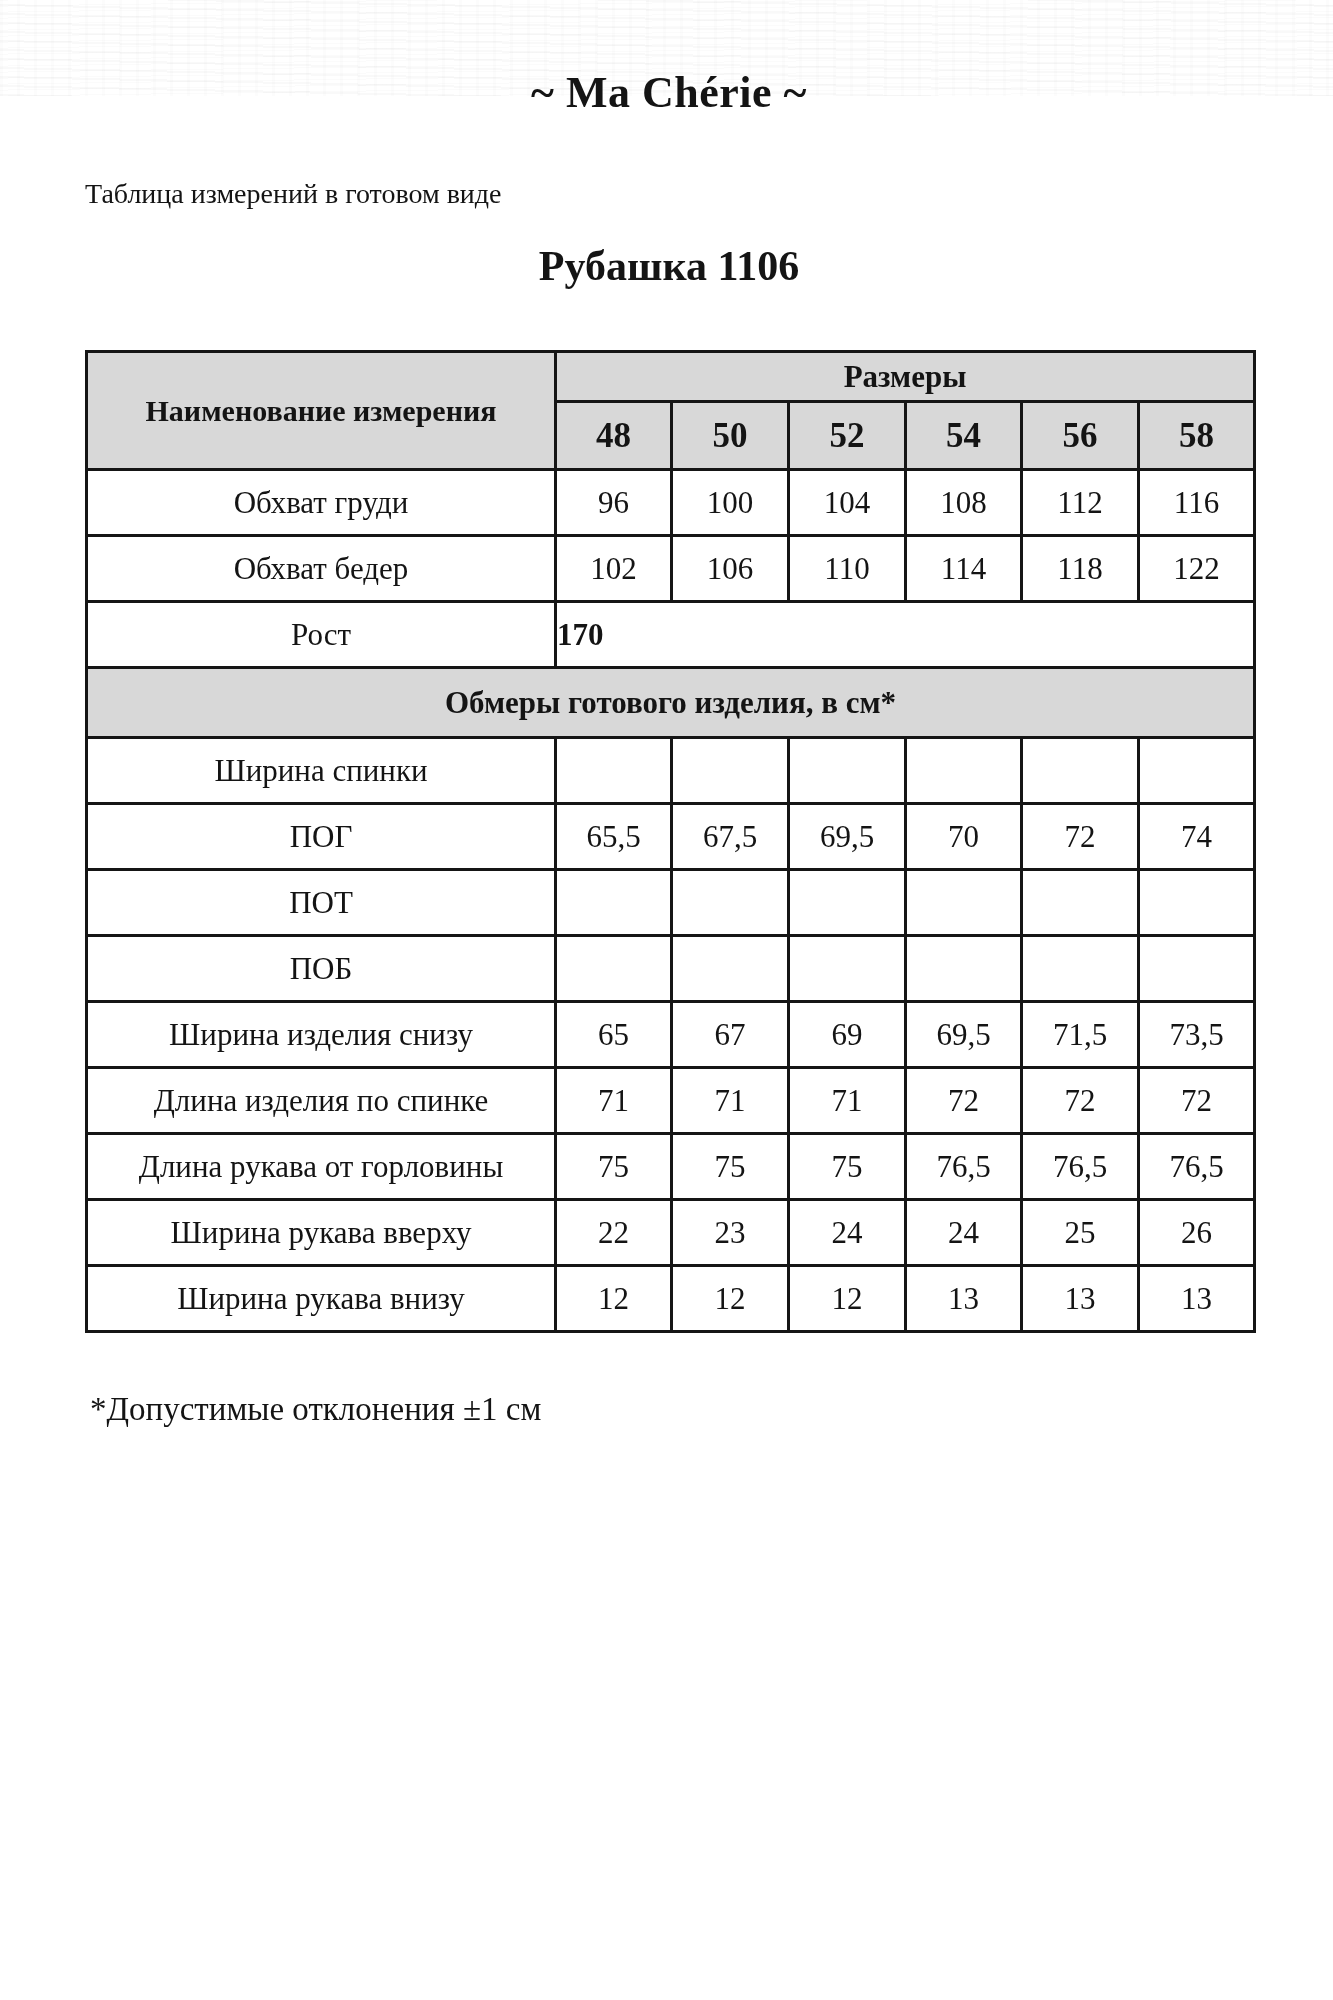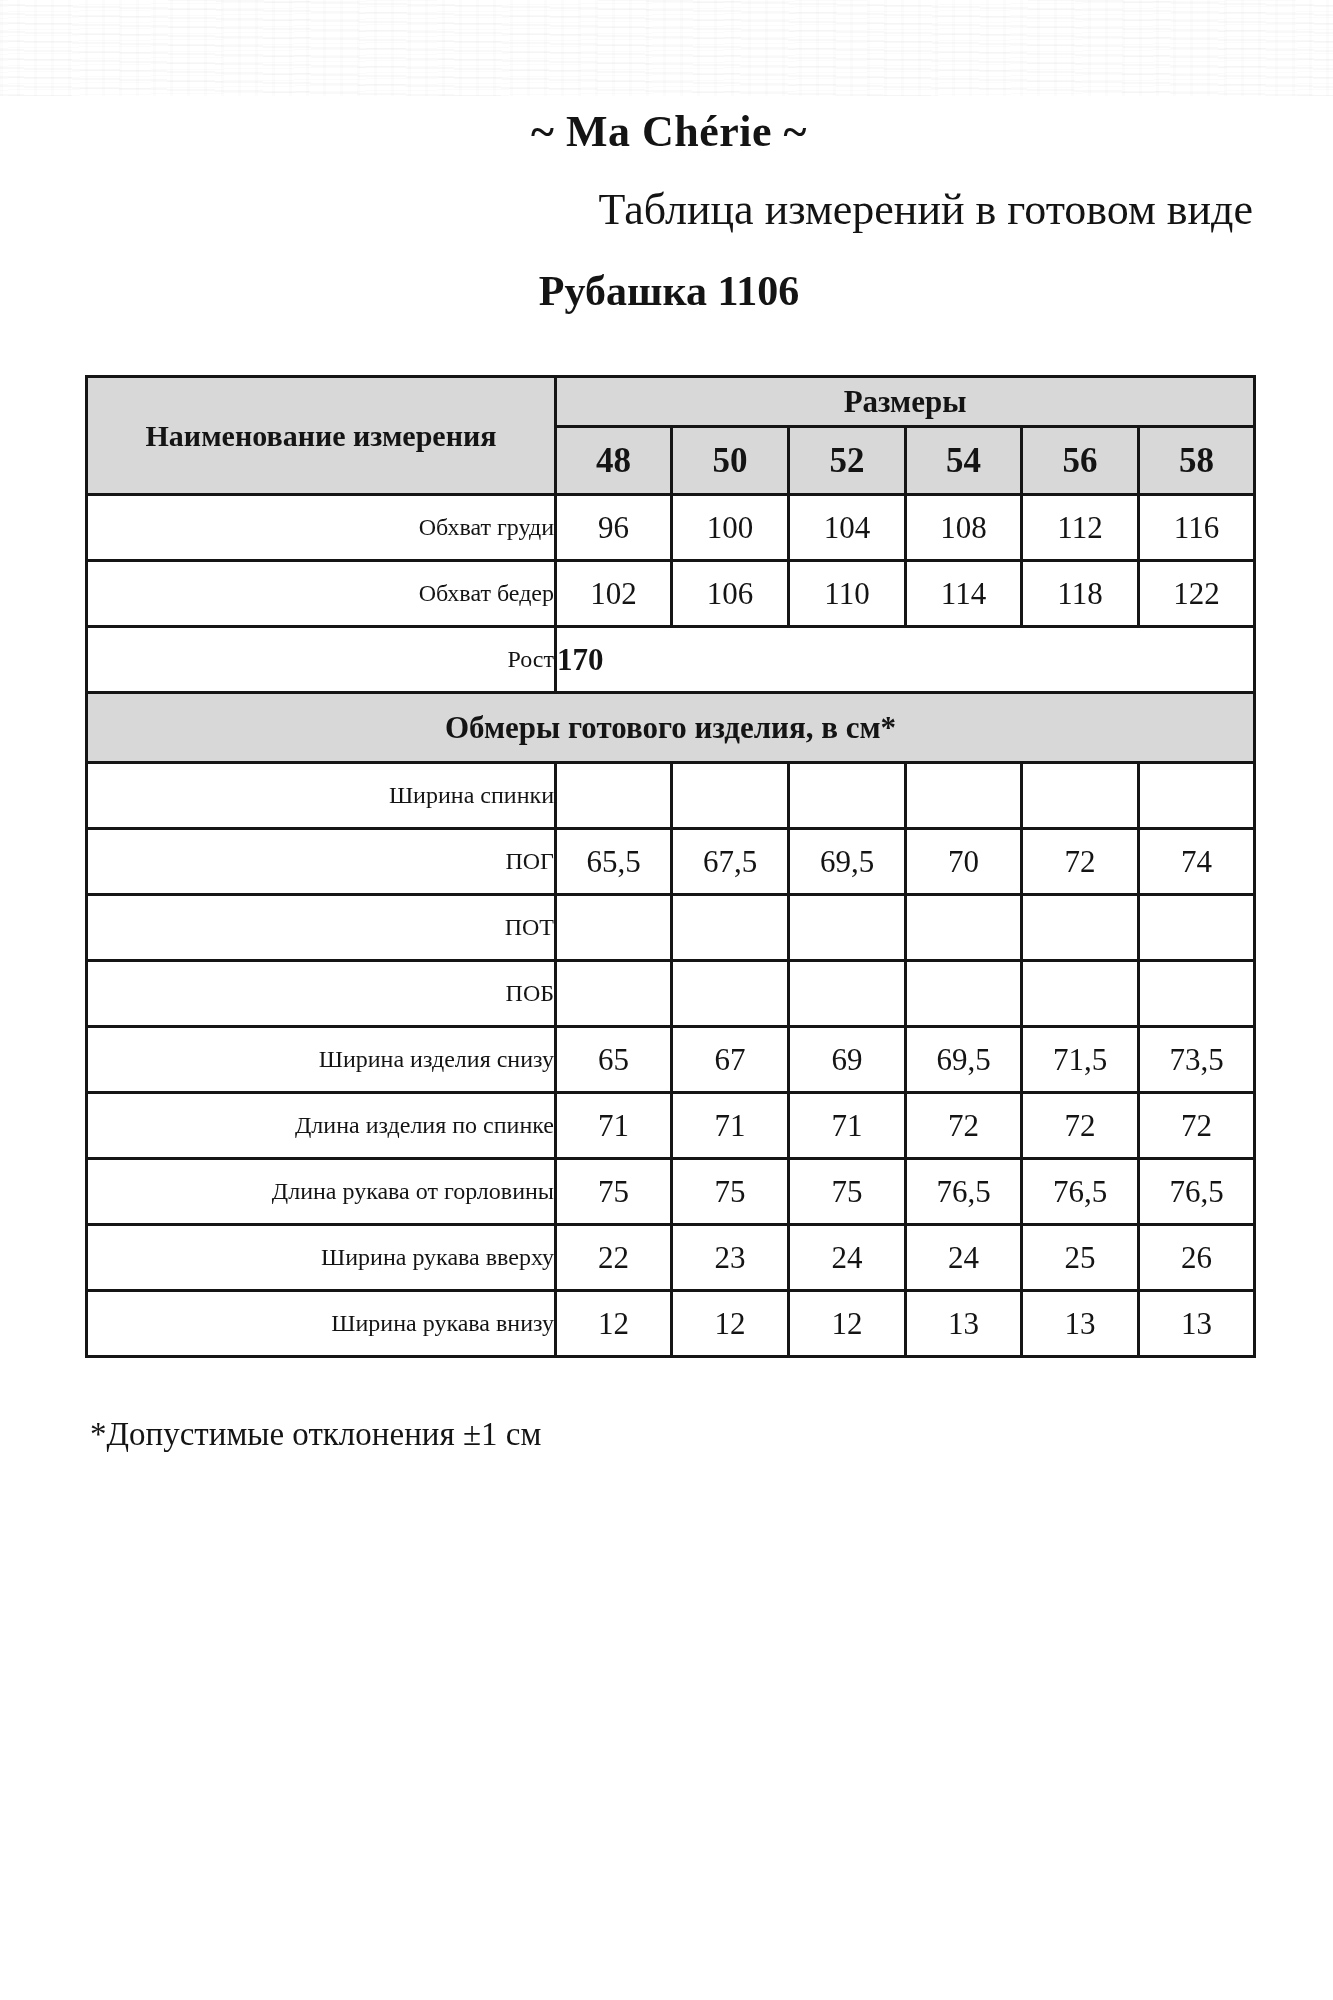--- a/index.html
+++ b/index.html
@@ -27,32 +27,32 @@
       repeating-linear-gradient(90deg, rgba(80,80,80,0.03) 0 3px, transparent 3px 17px);
     opacity: 0.55;
     pointer-events: none;
   }
   .content {
     width: 1168px;
     margin-left: 85px;
   }
   .brand-title {
     margin: 0;
-    padding-top: 107px;
+    padding-top: 68px;
     font-size: 44px;
     line-height: 1.15;
     font-weight: bold;
     text-align: center;
     letter-spacing: 0.5px;
   }
   .doc-subtitle {
-    margin-top: 27px;
-    font-size: 44px;
+    margin-top: 59px;
+    font-size: 28px;
     line-height: 1.15;
-    text-align: right;
+    text-align: left;
   }
   .product-title {
     margin: 0;
     margin-top: 32px;
     font-size: 42px;
     line-height: 1.15;
     font-weight: bold;
     text-align: center;
   }
   table.size-table {
@@ -83,22 +83,22 @@
     font-size: 31px;
     font-weight: bold;
   }
   th.size-th {
     background: #d8d8d8;
     font-size: 35px;
     font-weight: bold;
     text-align: center;
   }
   td.lbl {
-    font-size: 24px;
-    text-align: right;
+    font-size: 31px;
+    text-align: center;
     padding-left: 26px;
   }
   td.val {
     font-size: 31px;
     text-align: center;
   }
   td.merged-val {
     font-size: 31px;
     text-align: left;
     padding-left: 22px;

